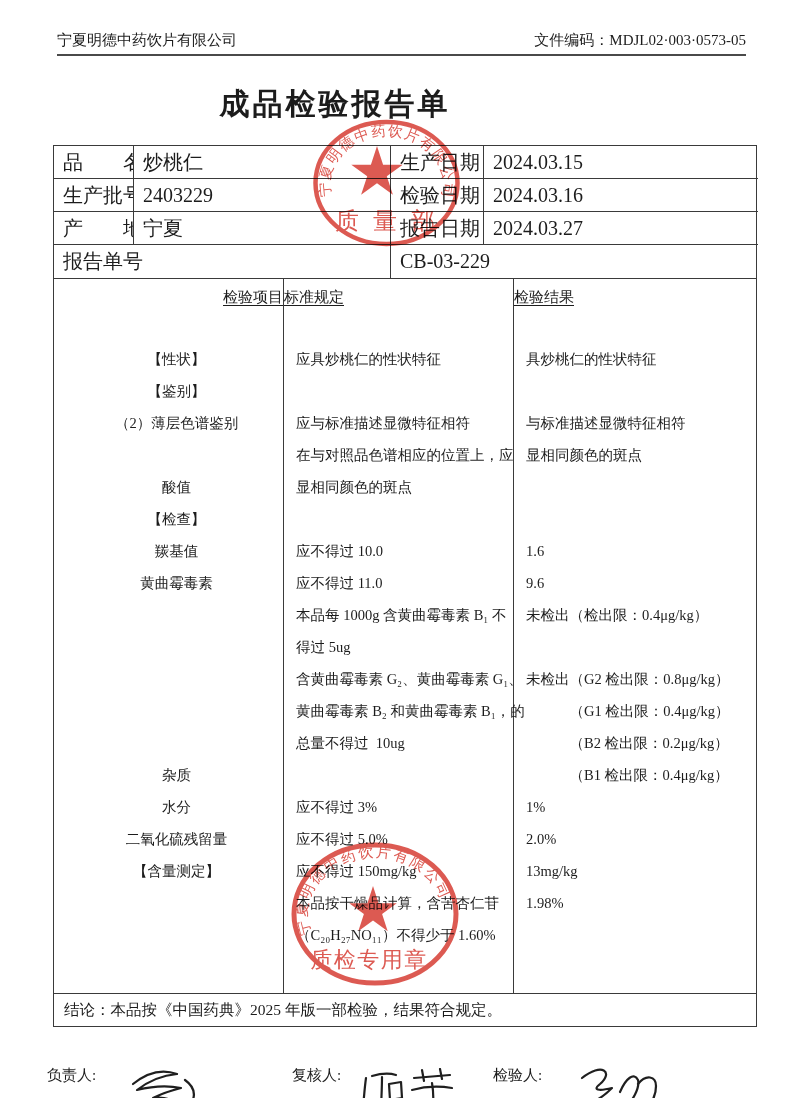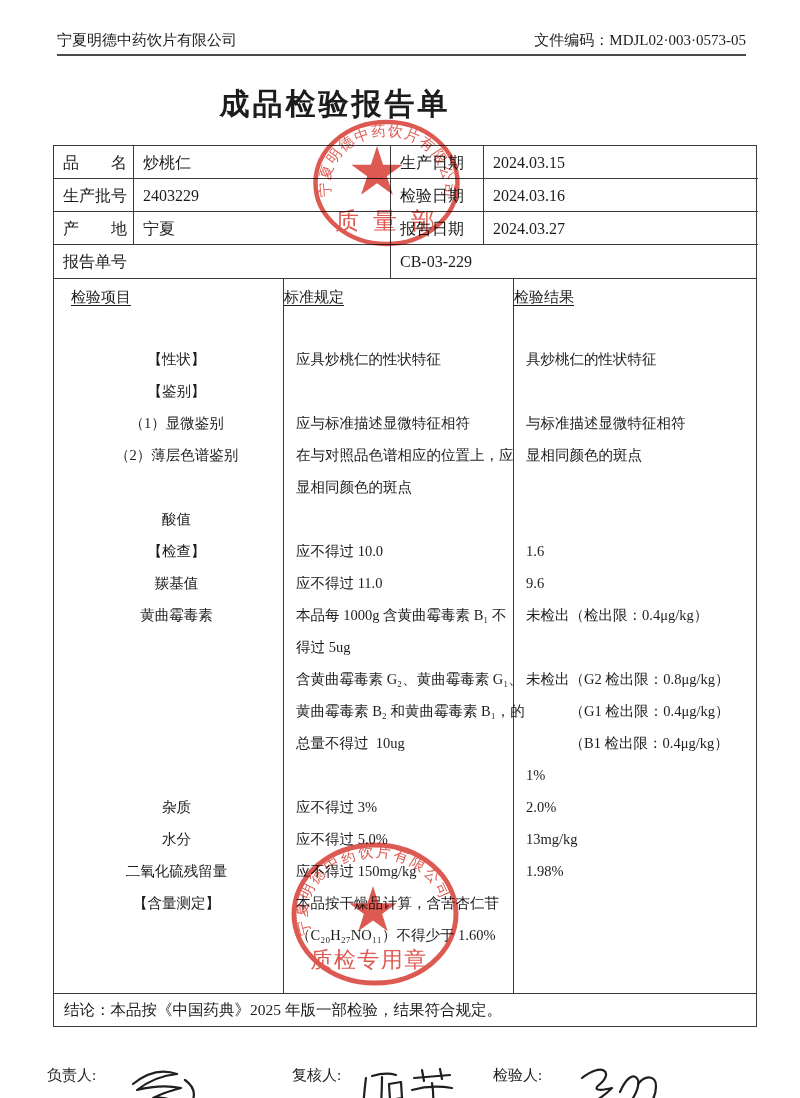--- a/index.html
+++ b/index.html
@@ -11,36 +11,36 @@
     display:flex;justify-content:space-between;align-items:flex-end;
     font-size:15px;border-bottom:2px solid #4a4a4a;padding-bottom:4px;}
 
   .title{position:absolute;top:84px;left:0;width:670px;text-align:center;
     font-size:30px;font-weight:bold;letter-spacing:3px;}
 
   .doc{position:absolute;left:53px;top:145px;width:704px;}
 
   
   .info-grid{display:grid;grid-template-columns:80px 257px 93px 274px;
-    border:1px solid #3a3a3a;font-size:16px;box-sizing:border-box;}
+    border:1px solid #3a3a3a;font-size:20px;box-sizing:border-box;}
   .info-grid>div{height:33px;line-height:33px;padding-left:9px;
     border-right:1px solid #3a3a3a;border-bottom:1px solid #3a3a3a;
     white-space:pre;overflow:hidden;box-sizing:border-box;}
   .info-grid>div.lastcol{border-right:none;}
   .info-grid>div.norow{border-bottom:none;}
   .span2a{grid-column:1/3;} .span2b{grid-column:3/5;}
 
   
   .rt-grid{display:grid;grid-template-columns:230px 230px 1fr;
     border:1px solid #3a3a3a;border-top:none;box-sizing:border-box;}
   .rt-col{min-height:714px;border-right:1px solid #3a3a3a;box-sizing:border-box;
     font-size:14.5px;}
   .rt-col.lastcol{border-right:none;}
   .rt-head{height:64px;padding-top:9px;font-size:15px;box-sizing:border-box;}
-  .rt-col.first .rt-head{text-align:left;padding-left:17px;}
+  .rt-col.first .rt-head{text-align:right;padding-left:17px;}
   .rt-head span{text-decoration:underline;text-underline-offset:3px;}
   .rt-line{height:32px;line-height:32px;white-space:pre;}
   .col-item .rt-line{padding-left:16px;text-align:center;}
   .col-standard .rt-line{padding-left:12px;}
   .col-result .rt-line{padding-left:12px;}
   .rt-conclusion{grid-column:1/4;border-top:1px solid #3a3a3a;height:32px;
     line-height:31px;padding-left:10px;font-size:15.5px;white-space:pre;}
 
   
   .footer{position:relative;height:72px;font-size:15px;margin-top:33px;}
@@ -79,21 +79,20 @@
       <div class="lastcol">2024.03.27</div>
       <div class="span2a norow">报告单号</div>
       <div class="span2b lastcol norow">CB-03-229</div>
     </div>
 
   <div class="rt-grid">
     <div class="rt-col first col-item" id="col-item">
       <div class="rt-head"><span>检验项目</span></div>
     <div class="rt-line">【性状】</div>
         <div class="rt-line">【鉴别】</div>
-        <div class="rt-line">（1）显微鉴别</div>
         <div class="rt-line">（2）薄层色谱鉴别</div>
         <div class="rt-line"></div>
         <div class="rt-line">酸值</div>
         <div class="rt-line">【检查】</div>
         <div class="rt-line">羰基值</div>
         <div class="rt-line">黄曲霉毒素</div>
         <div class="rt-line"></div>
         <div class="rt-line"></div>
         <div class="rt-line"></div>
         <div class="rt-line"></div>
@@ -133,20 +132,21 @@
         <div class="rt-line">与标准描述显微特征相符</div>
         <div class="rt-line">显相同颜色的斑点</div>
         <div class="rt-line"></div>
         <div class="rt-line"></div>
         <div class="rt-line">1.6</div>
         <div class="rt-line">9.6</div>
         <div class="rt-line">未检出（检出限：0.4μg/kg）</div>
         <div class="rt-line"></div>
         <div class="rt-line">未检出（G2 检出限：0.8μg/kg）</div>
         <div class="rt-line">　　　（G1 检出限：0.4μg/kg）</div>
+        <div class="rt-line">　　　（B2 检出限：0.2μg/kg）</div>
         <div class="rt-line">　　　（B1 检出限：0.4μg/kg）</div>
         <div class="rt-line">1%</div>
         <div class="rt-line">2.0%</div>
         <div class="rt-line">13mg/kg</div>
         <div class="rt-line">1.98%</div>
         <div class="rt-line"></div>
       </div>
     <div class="rt-conclusion">结论：本品按《中国药典》2025 年版一部检验，结果符合规定。</div>
   </div>
 

